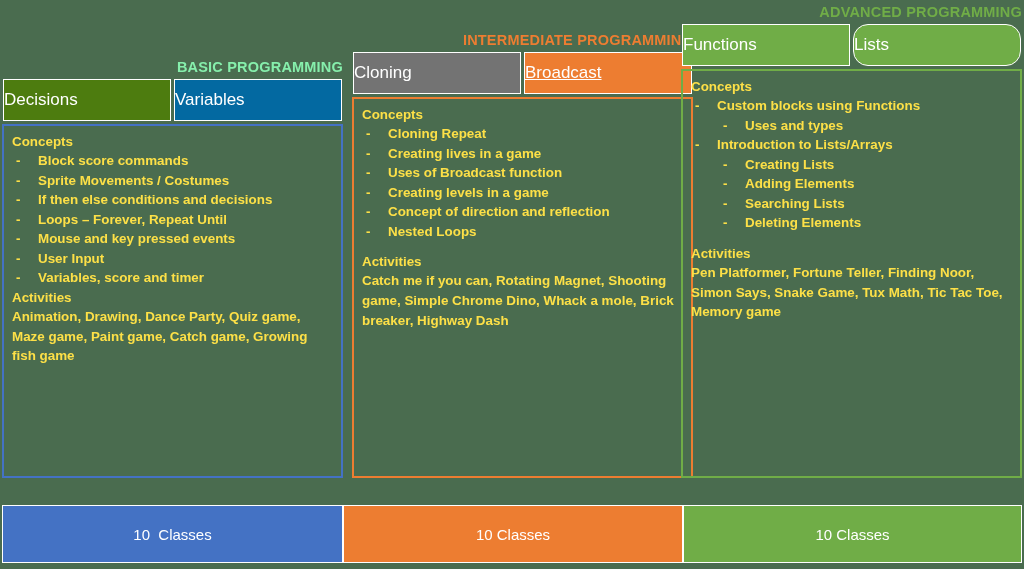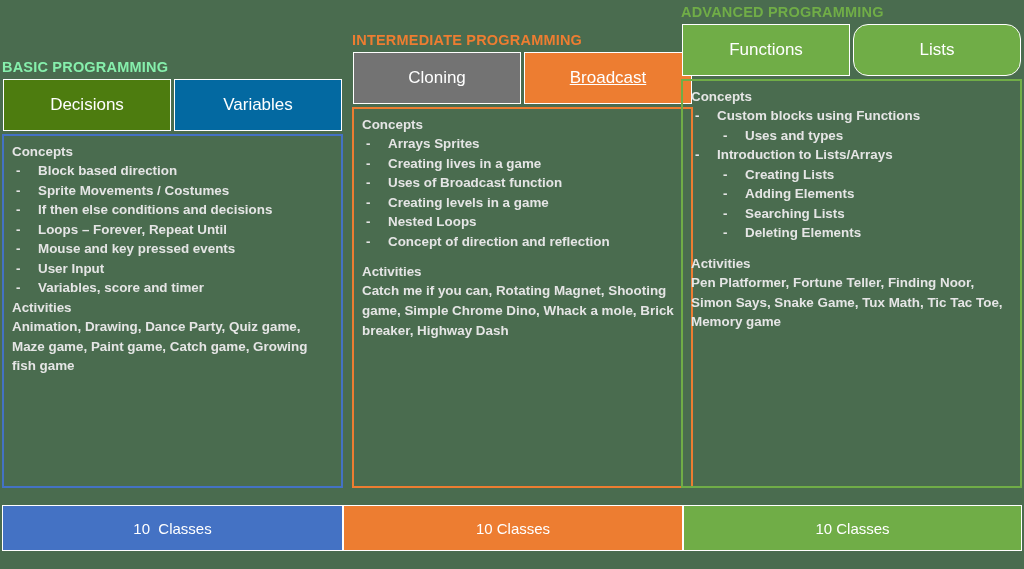--- a/index.html
+++ b/index.html
@@ -25,53 +25,52 @@
   .column {
     position: absolute;
     width: 341px;
   }
   #col-basic        { left: 2px;   top: 57px; }
   #col-intermediate { left: 352px; top: 30px; }
   #col-advanced     { left: 681px; top: 2px;  }
 
   
   .section-title {
-    text-align: left;
+    text-align: right;
     font-size: 14.5px;
     font-weight: bold;
     letter-spacing: 0.2px;
     line-height: 20px;
     height: 22px;
     white-space: nowrap;
   }
 
   
   .topic-row {
     display: flex;
     gap: 3px;
     padding: 0 1px;
   }
   .topic-cell {
     flex: 1 1 0;
-    height: 52px;
+    height: 42px;
     display: flex;
     align-items: center;
-    justify-content: center;
     color: #ffffff;
     font-size: 17px;
     line-height: 20px;
     border: 1.5px solid #ffffff;
   }
 
   
   .body-panel {
     margin-top: 3px;
     border: 2px solid transparent;
     padding: 6px 8px 8px 8px;
-    color: #e5e5e5;
+    color: #fde047;
     font-size: 13.4px;
     line-height: 1.46;
     font-weight: bold;
     overflow: hidden;
   }
   #col-basic        .body-panel { height: 354px; border-color: #4472c4; }
   #col-intermediate .body-panel { height: 381px; border-color: #ed7d31; }
   #col-advanced     .body-panel { height: 409px; border-color: #70ad47; }
 
   .block-label {
@@ -102,21 +101,21 @@
 
   .para {
     font-weight: bold;
     font-size: 13.4px;
     line-height: 1.46;
   }
 
   
   .footer-bar {
     position: absolute;
-    height: 46px;
+    height: 58px;
     display: flex;
     align-items: center;
     justify-content: center;
     color: #ffffff;
     font-size: 15px;
     border: 1.5px solid #ffffff;
     white-space: pre;
   }
   #footer-basic        { left: 2px;   top: 505px; width: 341px; background: #4472c4; }
   #footer-intermediate { left: 343px; top: 505px; width: 340px; background: #ed7d31; }
@@ -135,21 +134,21 @@
         <span>Decisions</span>
       </div>
       <div class="topic-cell" style="background: #0369a1;">
         <span>Variables</span>
       </div>
     </div>
 
     <div class="body-panel" style="border-color: rgb(68, 114, 196);">
       <div class="block-label">Concepts</div>
       <ul class="dash-list">
-        <li>Block based direction</li>
+        <li>Block score commands</li>
         <li>Sprite Movements / Costumes</li>
         <li>If then else conditions and decisions</li>
         <li>Loops – Forever, Repeat Until</li>
         <li>Mouse and key pressed events</li>
         <li>User Input</li>
         <li>Variables, score and timer</li>
       </ul>
       <div class="block-label">Activities</div>
       <div class="para">Animation, Drawing, Dance Party, Quiz game, Maze game, Paint game, Catch game, Growing fish game</div>
     </div>
@@ -163,26 +162,26 @@
         <span>Cloning</span>
       </div>
       <div class="topic-cell" style="background: rgb(237, 125, 49); text-decoration: underline;">
         <span>Broadcast</span>
       </div>
     </div>
 
     <div class="body-panel" style="border-color: rgb(237, 125, 49);">
       <div class="block-label">Concepts</div>
       <ul class="dash-list">
-        <li>Arrays Sprites</li>
+        <li>Cloning Repeat</li>
         <li>Creating lives in a game</li>
         <li>Uses of Broadcast function</li>
         <li>Creating levels in a game</li>
+        <li>Concept of direction and reflection</li>
         <li>Nested Loops</li>
-        <li>Concept of direction and reflection</li>
       </ul>
       <div class="block-label spaced">Activities</div>
       <div class="para">Catch me if you can, Rotating Magnet, Shooting game, Simple Chrome Dino, Whack a mole, Brick breaker, Highway Dash</div>
     </div>
   </div>
 
   <div class="column" id="col-advanced">
     <div class="section-title" style="color: rgb(112, 173, 71);">ADVANCED PROGRAMMING</div>
 
     <div class="topic-row">

